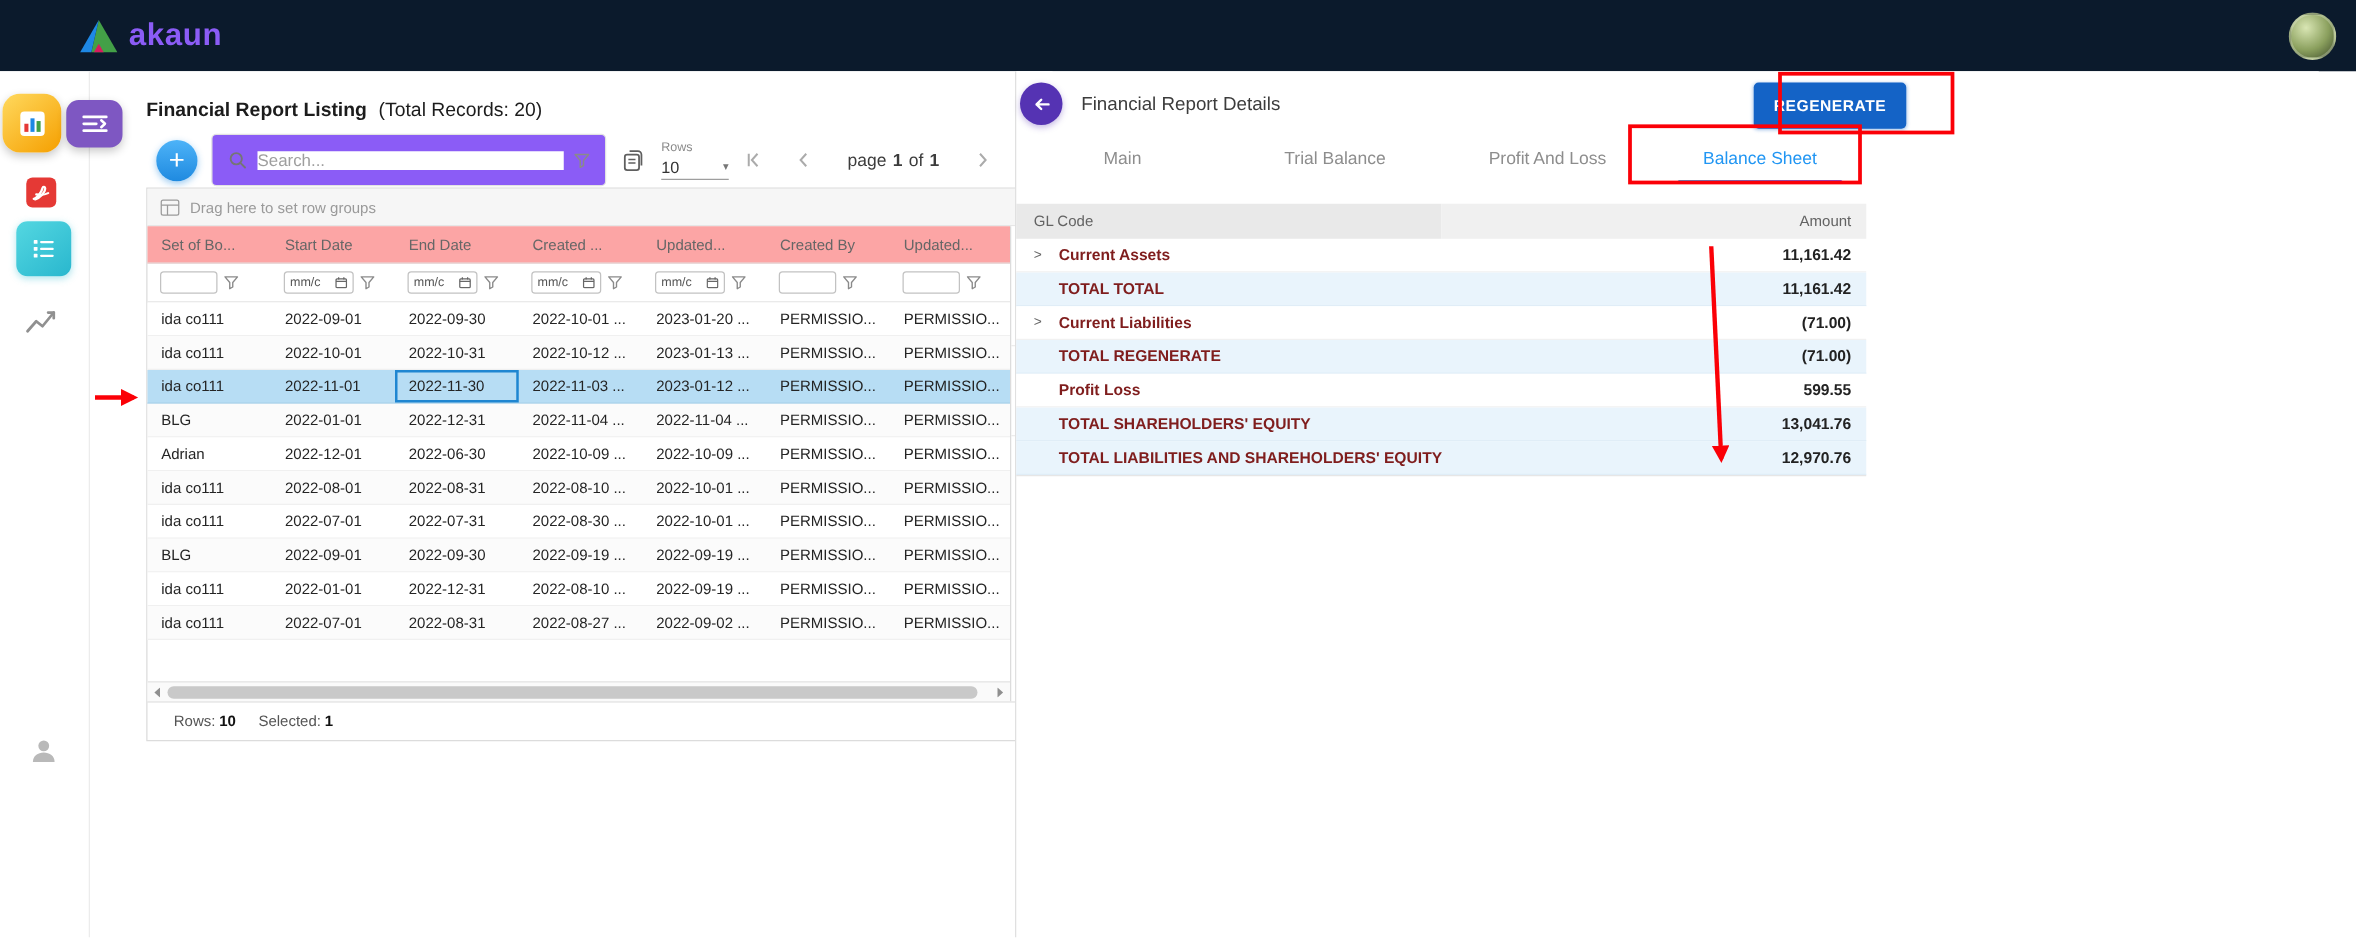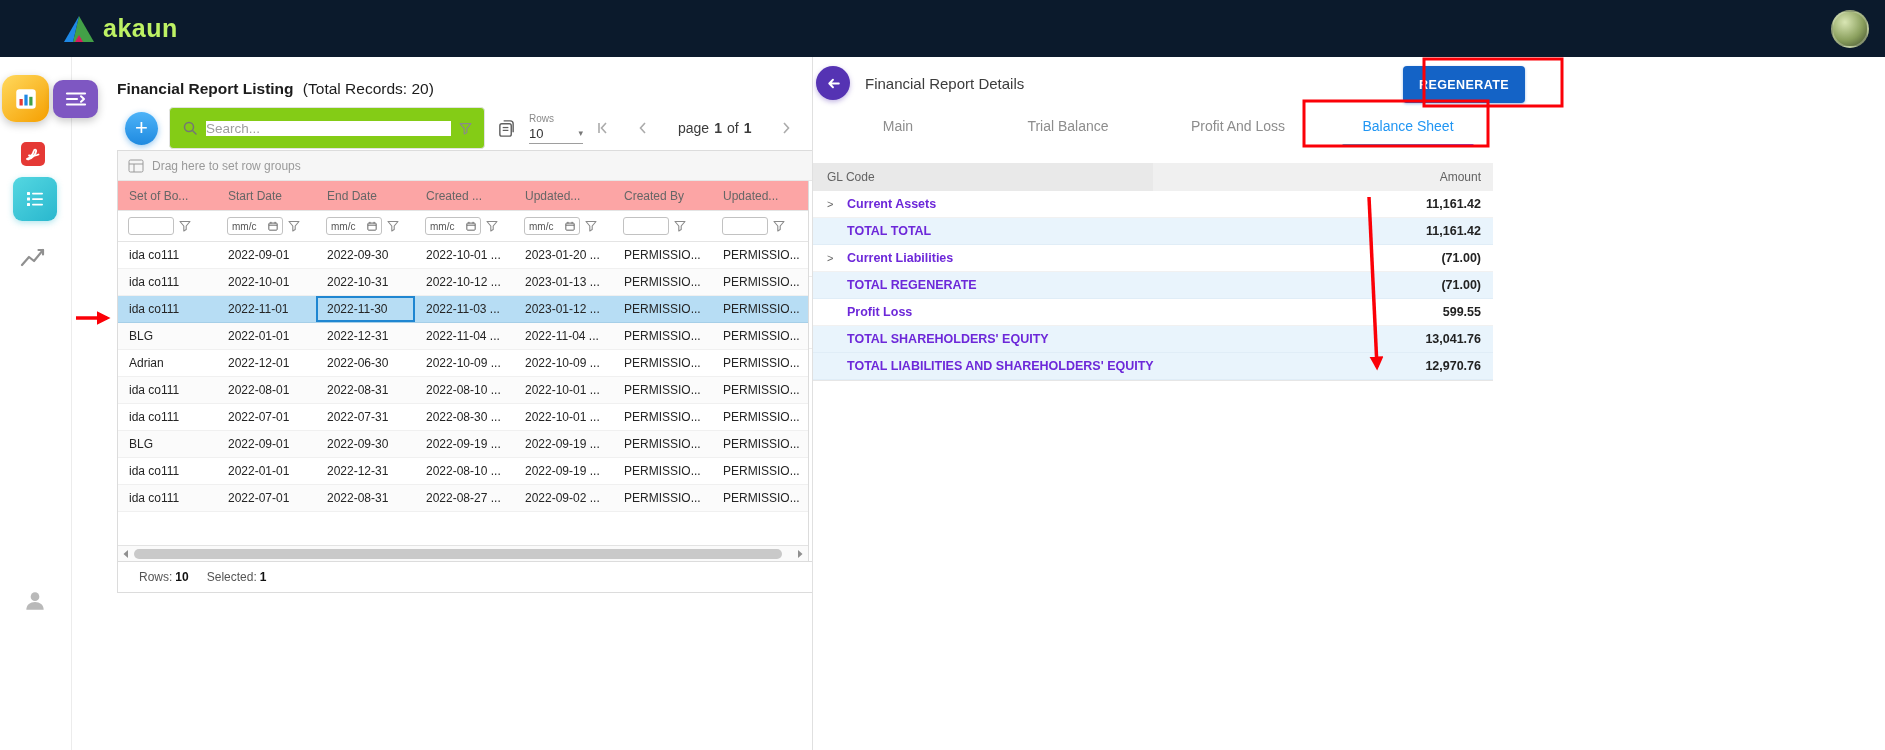--- a/index.html
+++ b/index.html
@@ -4,21 +4,21 @@
 <style>
   * { box-sizing: border-box; margin: 0; padding: 0; }
   html,body { width:1885px; height:750px; overflow:hidden; background:#fff;
     font-family:"Liberation Sans", sans-serif; }
   .screen { position:relative; width:1885px; height:750px; }
 
   
   .topbar { position:absolute; top:0; left:0; width:1885px; height:57px;
     background:#0b1a2c; display:flex; align-items:center; padding:0 16px 0 64px; }
   .brand { display:flex; align-items:center; gap:9px; cursor:pointer; }
-  .brand-text { color:#bef264; font-size:25px; font-weight:700; letter-spacing:.5px; }
+  .brand-text { color:#8b5cf6; font-size:25px; font-weight:700; letter-spacing:.5px; }
   .avatar { margin-left:auto; width:38px; height:38px; border-radius:50%;
     background:radial-gradient(circle at 35% 30%, #d9e6b4, #8ba05e 55%, #4e5e35 90%);
     border:2px solid rgba(255,255,255,.25); cursor:pointer; }
 
   
   .sidebar { position:absolute; left:0; top:57px; width:72px; height:693px;
     background:#fff; border-right:1px solid #ececec; }
   .side-icon { position:absolute; cursor:pointer; display:flex; align-items:center; justify-content:center; }
   .pdf-ic    { left:20px; top:84px; width:26px; height:26px; }
   .teal-ic   { left:13px; top:120px; width:44px; height:44px; border-radius:9px;
@@ -40,21 +40,21 @@
   .listing-panel { position:absolute; left:72px; top:57px; width:770px; height:693px; background:#fff; }
   .listing-title { position:absolute; left:45px; top:23px; font-size:15.5px; color:#1c1c1c; white-space:nowrap; }
   .t-bold { font-weight:700; }
   .t-normal { font-weight:400; margin-left:5px; }
 
   .toolbar { position:absolute; left:53px; top:49px; height:44px; display:flex; align-items:center; }
   .add-btn { width:33px; height:33px; border:none; border-radius:50%;
     background:linear-gradient(180deg,#4db3f8,#1f8ae0); color:#fff; font-size:22px; line-height:30px;
     box-shadow:0 2px 6px rgba(31,138,224,.45); cursor:pointer; }
   .search-box { width:316px; height:42px; margin-left:11px; border:1px solid #e2e2e2; border-radius:4px;
-    display:flex; align-items:center; padding:0 12px; gap:8px; background:#84cc16; }
+    display:flex; align-items:center; padding:0 12px; gap:8px; background:#8b5cf6; }
   .search-input { flex:1; border:none; outline:none; font-size:13.5px; color:#333; font-family:inherit; min-width:0; }
   .search-input::placeholder { color:#9e9e9e; }
   .icon-btn { display:flex; align-items:center; cursor:pointer; }
   .copy-btn { margin-left:12px; }
   .rows-select { width:54px; margin-left:13px; display:flex; flex-direction:column;
     border-bottom:1px solid #9e9e9e; padding-bottom:2px; cursor:pointer; }
   .rs-label { font-size:10px; color:#8a8a8a; }
   .rs-value-row { display:flex; align-items:center; justify-content:space-between; margin-top:2px; }
   .rs-value { font-size:13px; color:#333; }
   .rs-caret { font-size:9px; color:#777; }
@@ -123,21 +123,21 @@
     width:132px; height:3px; background:linear-gradient(90deg,#2bb1f0,#6a5cff); border-radius:2px; }
   .d-table { width:680px; margin-top:7px; border-bottom:1px solid #e6e6e6; }
   .d-thead { display:flex; height:28px; font-size:12px; color:#636363;margin-top:16px; }
   .th-left { width:340px; padding-left:14px; background:#e9e9e9; display:flex; align-items:center; }
   .th-right { flex:1; background:#f0f0f0; display:flex; align-items:center; justify-content:flex-end; padding-right:12px; }
   .d-row { display:flex; align-items:center; height:27px; border-bottom:1px solid #f1f1f1;
     font-size:12.5px; background:#fff; }
   .d-row.total { background:#e9f4fc; border-bottom-color:#e0edf7; }
   .d-label-cell { display:flex; align-items:center; padding-left:34px; position:relative; flex:1; height:100%; }
   .chev { position:absolute; left:14px; top:50%; transform:translateY(-50%); color:#666; font-size:11px; cursor:pointer; }
-  .d-label { font-weight:700; color:#6d28d9; white-space:nowrap; }
+  .d-label { font-weight:700; color:#7f1d1d; white-space:nowrap; }
   .d-amount { margin-left:auto; padding-right:12px; font-weight:700; color:#222; }
 
   
   .annotations { position:absolute; left:0; top:0; z-index:90; pointer-events:none; }
 </style>
 </head>
 <body>
 
 <div class="screen">
 

